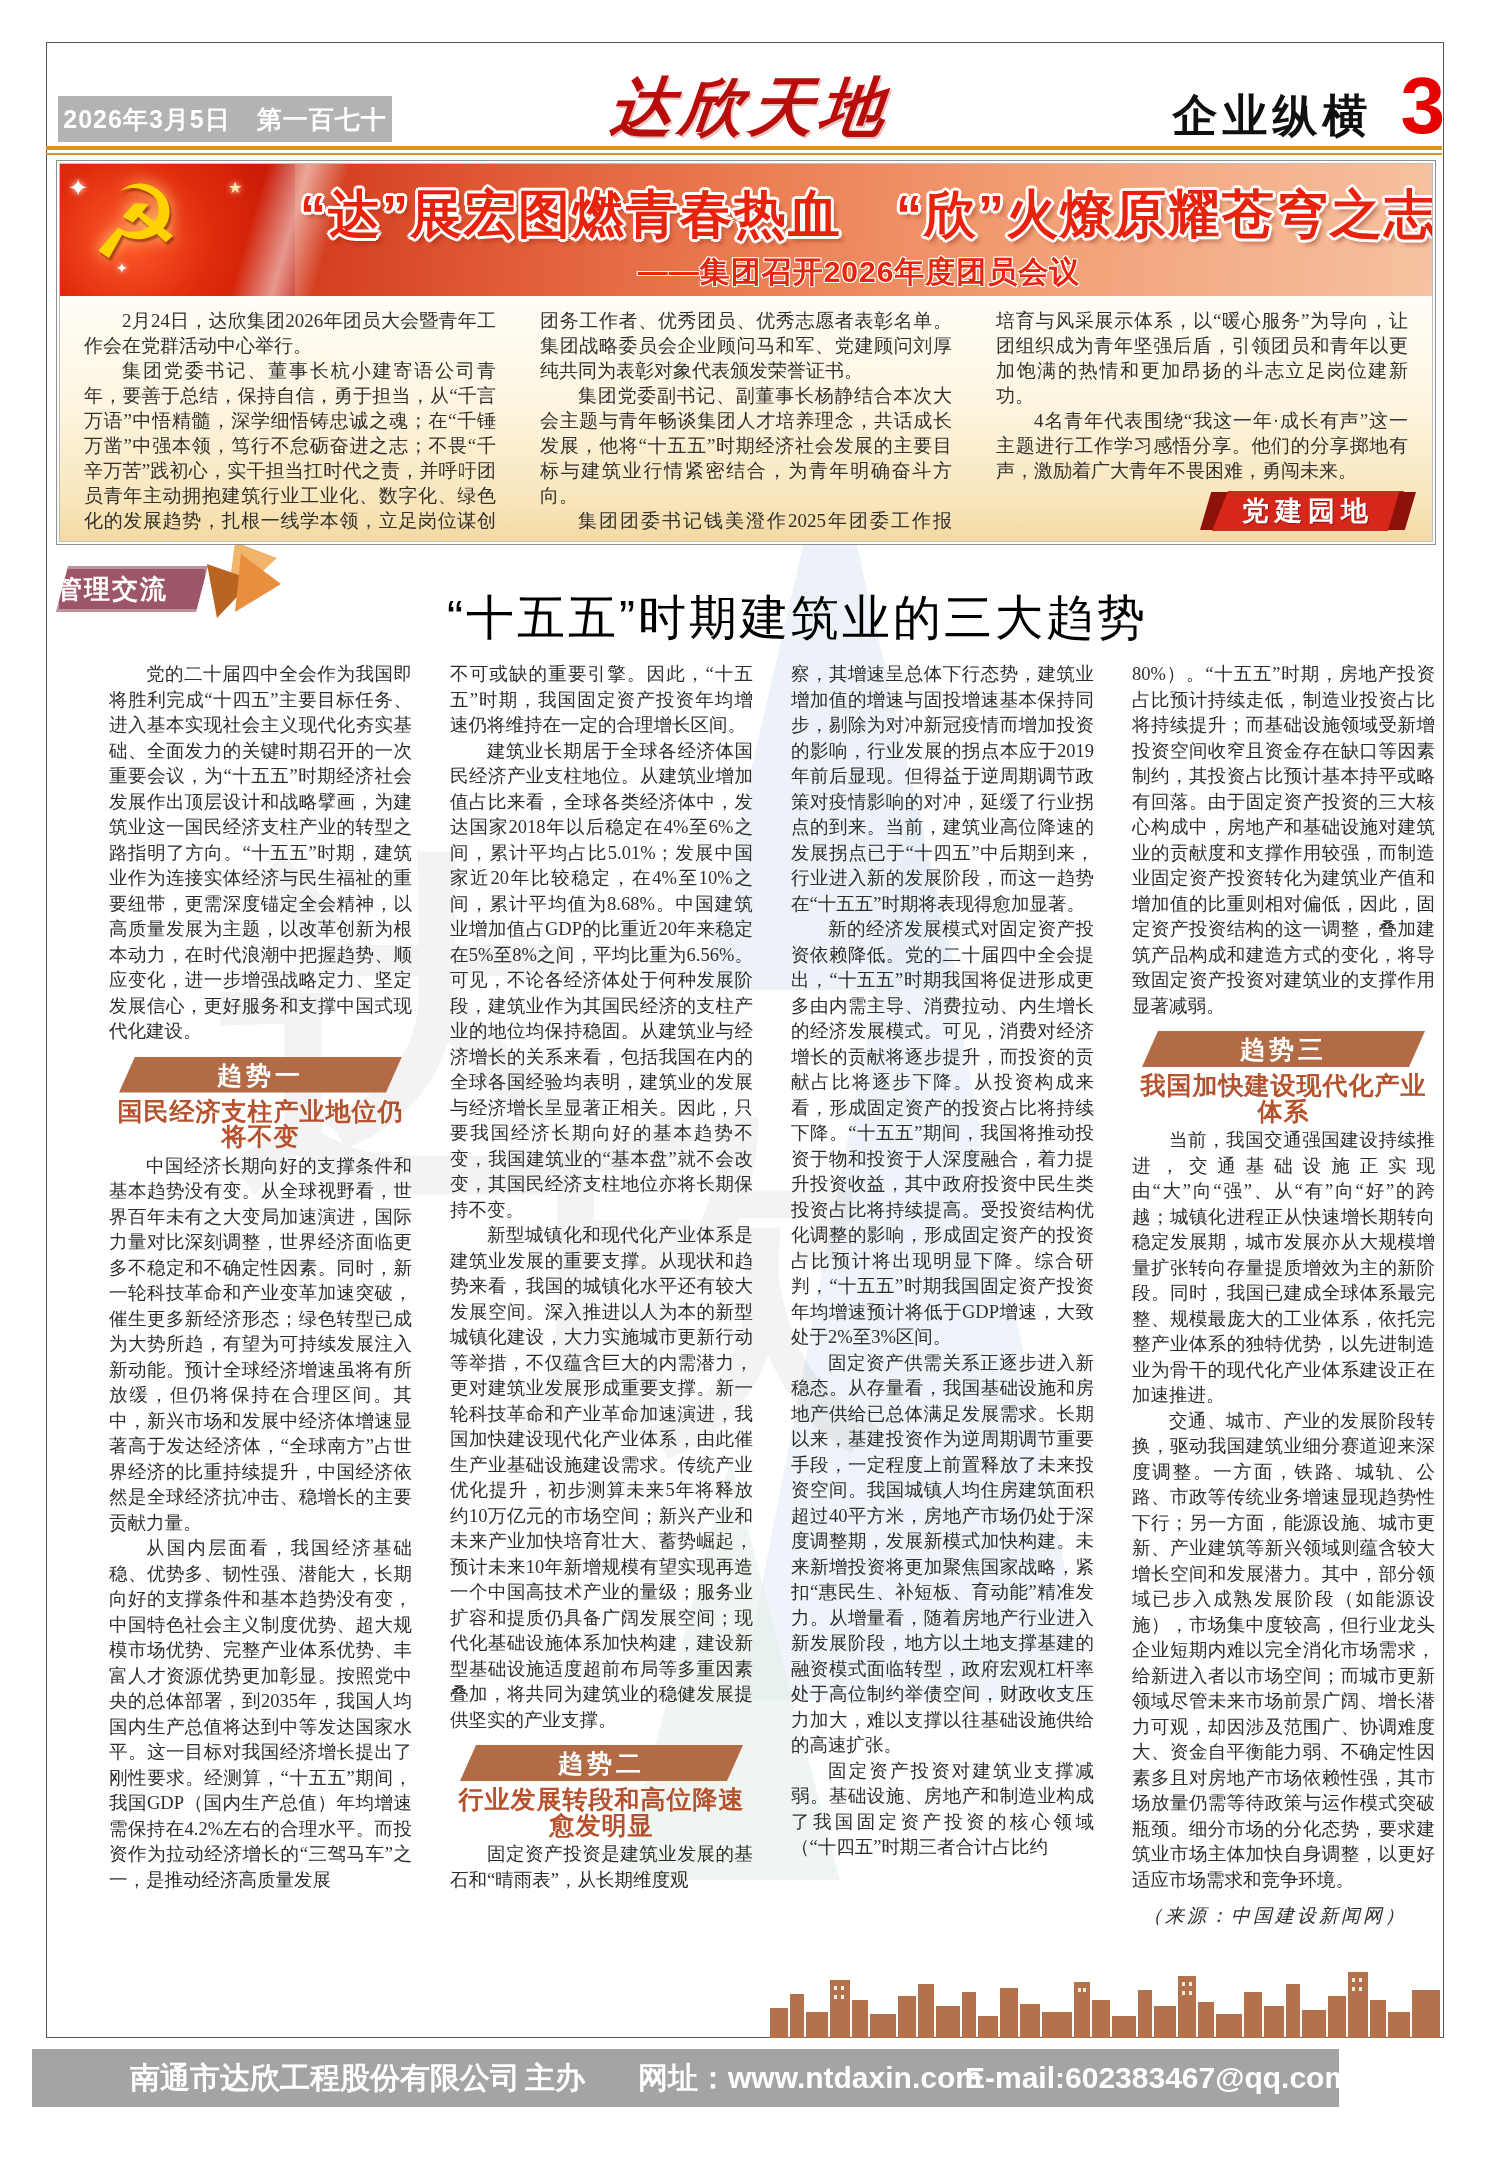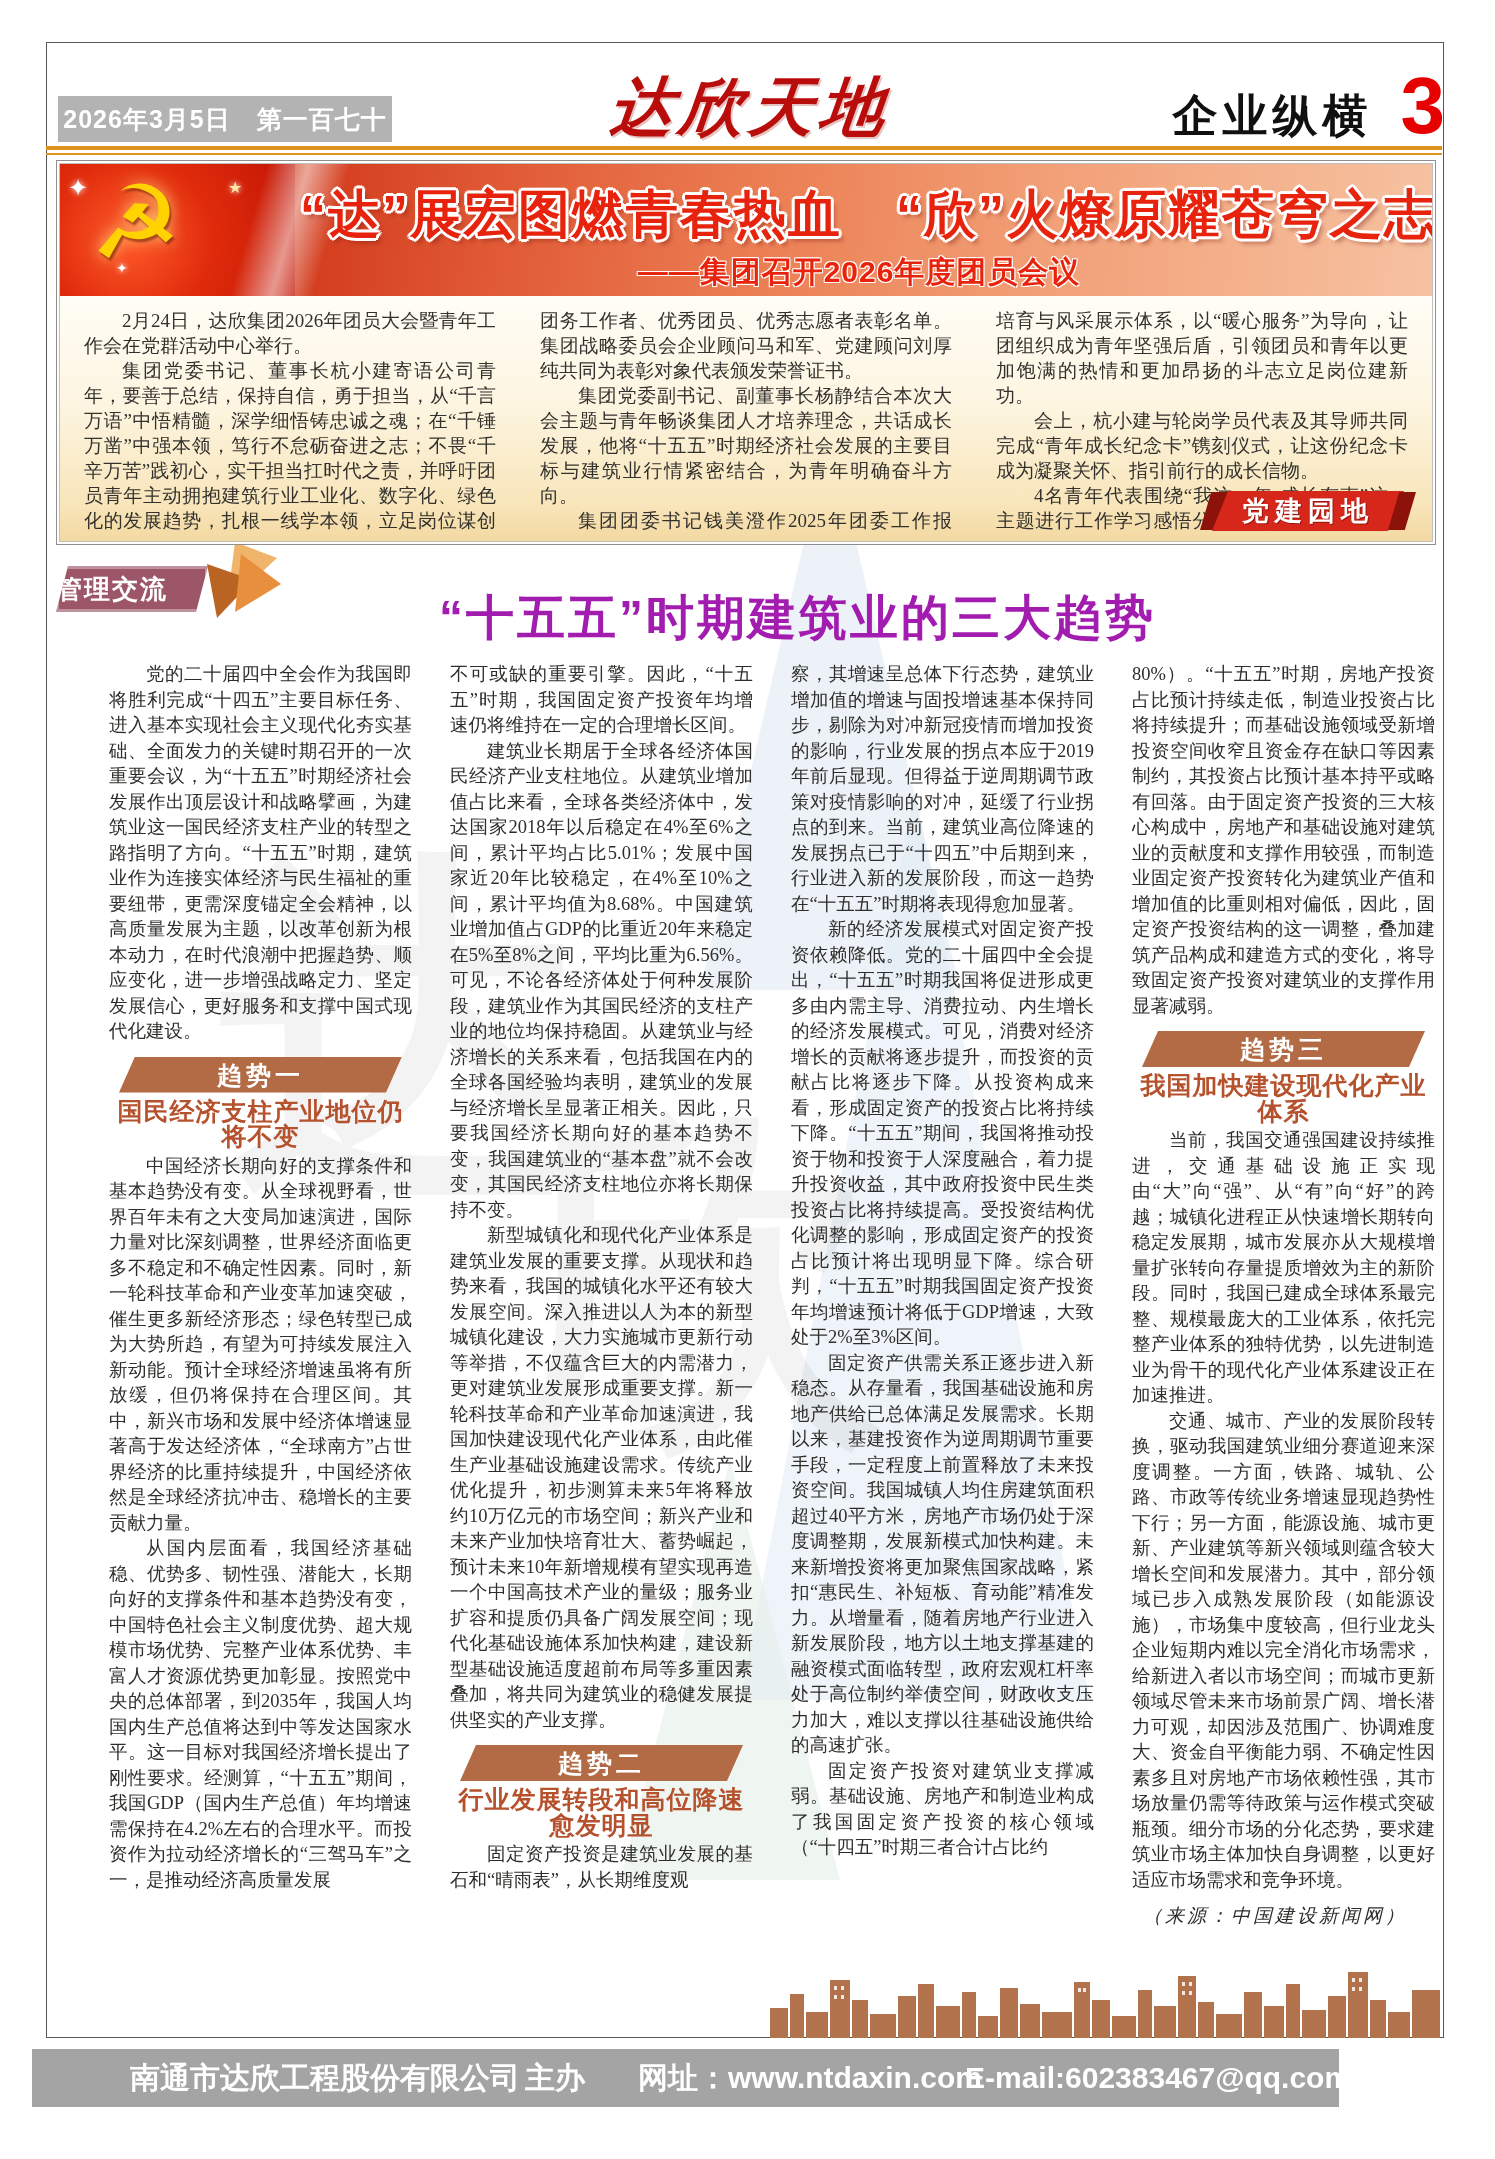--- a/index.html
+++ b/index.html
@@ -65,21 +65,21 @@
         clip-path:polygon(16px 0,100% 0,calc(100% - 16px) 100%,0 100%);
         text-shadow:1px 1px 0 rgba(90,0,0,.5); }
 
   
   .tag { position:absolute; left:56px; top:566px; width:152px; height:46px; background:#9c5668; z-index:3;
          clip-path:polygon(12px 0,100% 0,calc(100% - 12px) 100%,0 100%);
          color:#fff; font-family:"Liberation Sans",sans-serif; font-weight:bold; font-size:26px; line-height:46px;
          text-align:left; letter-spacing:2px; box-shadow:inset 0 0 0 3px rgba(255,255,255,.35); }
   .fold-icon { position:absolute; left:205px; top:542px; z-index:3; }
   .title2 { position:absolute; left:220px; right:120px; top:586px; text-align:center; z-index:3; white-space:nowrap;
-            font-family:"Liberation Sans",sans-serif; font-weight:bold; font-size:48px; color:#a21caf; letter-spacing:3px; }
+            font-family:"Liberation Sans",sans-serif; font-weight:normal; font-size:48px; color:#000000; letter-spacing:3px; }
 
   
   .article2 { position:absolute; left:95px; top:662px; width:1340px; height:1380px; display:flex; gap:24px;
               z-index:2; font-size:18.5px; line-height:25.5px; text-align:justify; color:#2f2d2a; }
   .article2 .col { flex:1; overflow:hidden;margin-left:14px; }
   .p { text-indent:2em; }
   .p.cont { text-indent:0; }
   .trend-bar { margin:12px 10px 6px; height:36px; background:#b26b44;
                clip-path:polygon(16px 0,100% 0,calc(100% - 16px) 100%,0 100%);
                color:#fff; font-family:"Liberation Sans",sans-serif; font-weight:bold; font-size:25px;
@@ -150,21 +150,20 @@
             <div class="p">2月24日，达欣集团2026年团员大会暨青年工作会在党群活动中心举行。</div>
             <div class="p">集团党委书记、董事长杭小建寄语公司青年，要善于总结，保持自信，勇于担当，从“千言万语”中悟精髓，深学细悟铸忠诚之魂；在“千锤万凿”中强本领，笃行不怠砺奋进之志；不畏“千辛万苦”践初心，实干担当扛时代之责，并呼吁团员青年主动拥抱建筑行业工业化、数字化、绿色化的发展趋势，扎根一线学本领，立足岗位谋创新。</div>
           </div>
         <div class="col">
             <div class="p cont">团务工作者、优秀团员、优秀志愿者表彰名单。集团战略委员会企业顾问马和军、党建顾问刘厚纯共同为表彰对象代表颁发荣誉证书。</div>
             <div class="p">集团党委副书记、副董事长杨静结合本次大会主题与青年畅谈集团人才培养理念，共话成长发展，他将“十五五”时期经济社会发展的主要目标与建筑业行情紧密结合，为青年明确奋斗方向。</div>
             <div class="p">集团团委书记钱美澄作2025年团委工作报告，她对过去一年的工作进行总结，并指出新的一年，集团团委将以青年成才需求为核心，强化部门协同构建全方位</div>
           </div>
         <div class="col">
             <div class="p cont">培育与风采展示体系，以“暖心服务”为导向，让团组织成为青年坚强后盾，引领团员和青年以更加饱满的热情和更加昂扬的斗志立足岗位建新功。</div>
-            <div class="p">会上，杭小建与轮岗学员代表及其导师共同完成“青年成长纪念卡”镌刻仪式，让这份纪念卡成为凝聚关怀、指引前行的成长信物。</div>
             <div class="p">4名青年代表围绕“我这一年·成长有声”这一主题进行工作学习感悟分享。他们的分享掷地有声，激励着广大青年不畏困难，勇闯未来。</div>
           </div>
       </div>
       <div class="badge-wrap">
         <span class="badge-wing-l"></span>
         <span class="badge-main">党建园地</span>
         <span class="badge-wing-r"></span>
       </div>
     </div>
   </div>

